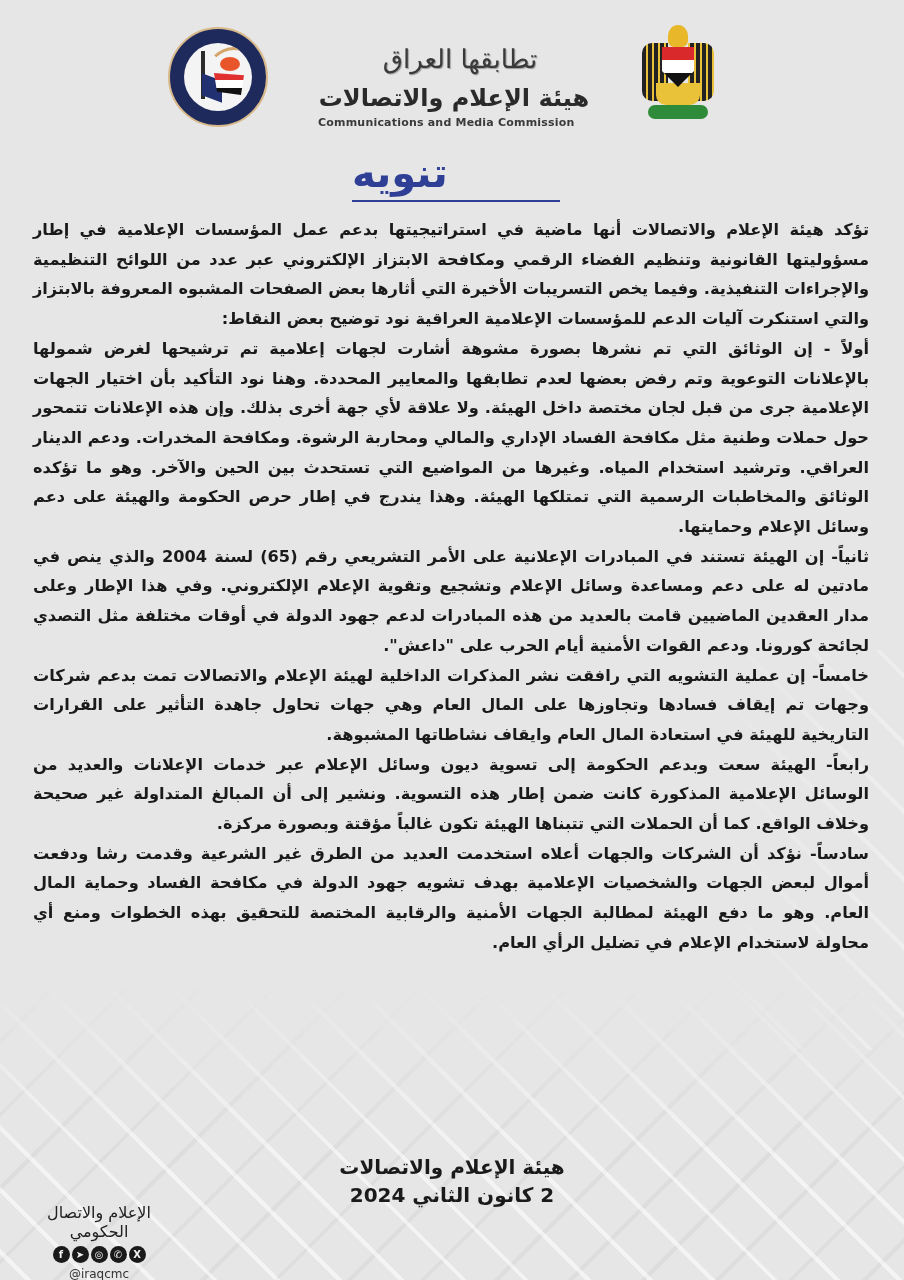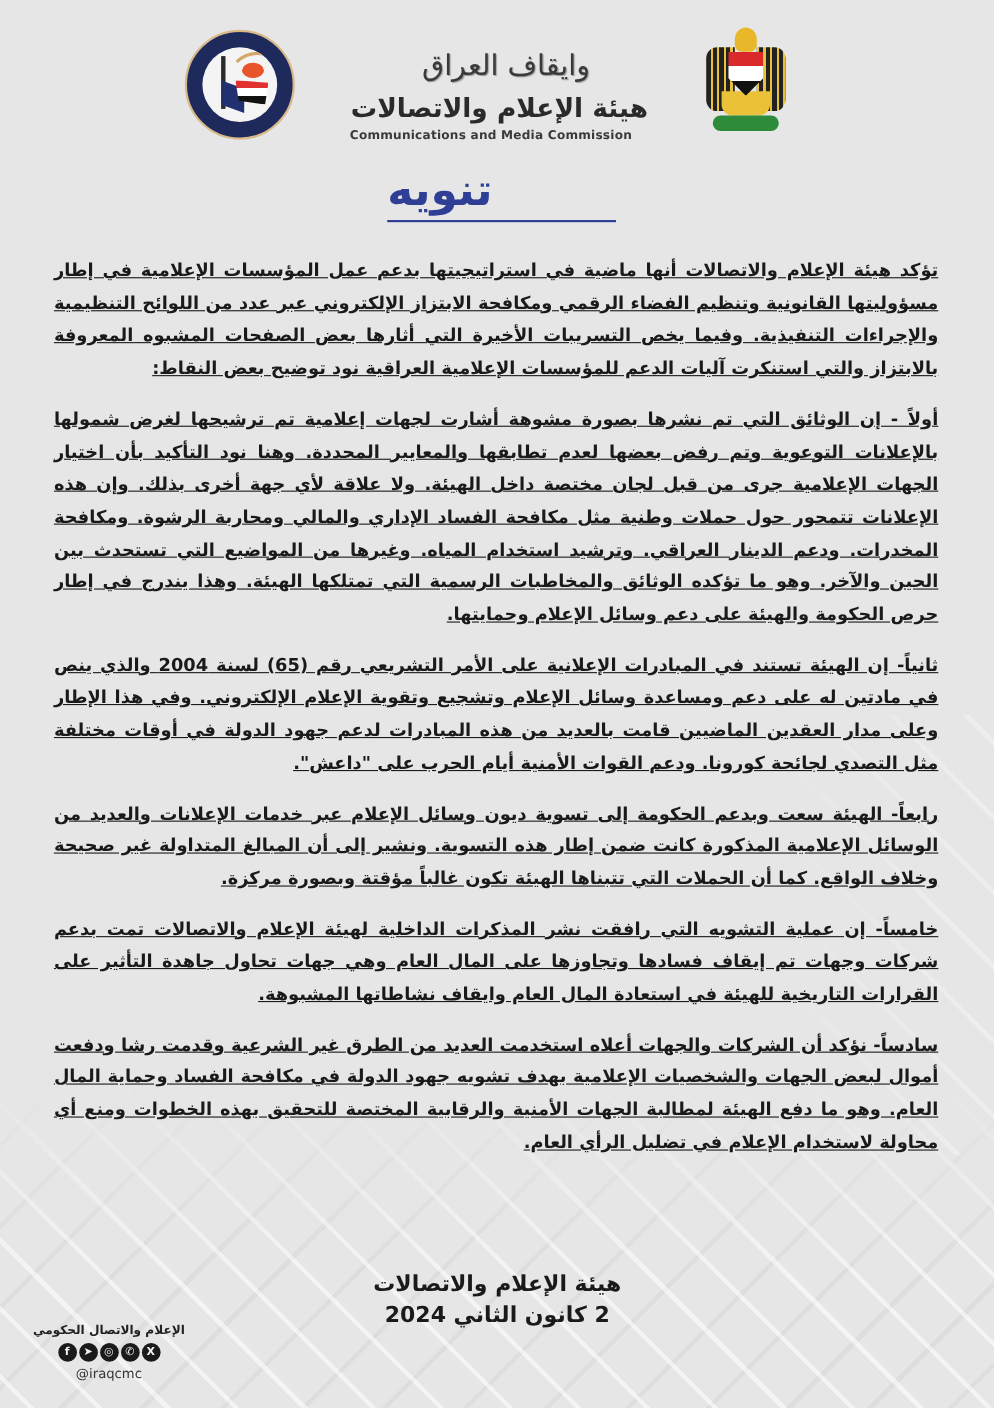--- a/index.html
+++ b/index.html
@@ -65,31 +65,31 @@
   }
   .title-rule {
     position:absolute; left:352px; top:200px; width:208px; height:2px; background:#2e3f95;
   }
 
   .body-text {
     position:absolute; left:33px; top:215px; width:836px;
     direction:rtl; text-align:justify; text-align-last:right;
     font-size:16.2px; font-weight:bold; line-height:29.7px; color:#1a1a1a;
   }
-  .body-text p { margin:16px;text-decoration:underline; }
+  .body-text p { margin:0; }
 
   .sig {
     position:absolute; left:300px; top:1153px; width:304px; text-align:center; direction:rtl;
     font-size:20px; font-weight:bold; line-height:28px; color:#1a1a1a;
   }
 
   .social {
     position:absolute; left:24px; top:1203px; width:150px; text-align:center;
   }
-  .social .org { direction:rtl; font-size:11px; font-weight:bold; color:#222; }
+  .social .org { direction:rtl; font-size:16px; font-weight:normal; color:#222; }
   .social .icons { display:flex; justify-content:center; gap:2px; margin-top:5px; }
   .social .ic {
     width:17px; height:17px; border-radius:50%; background:#1a1a1a; color:#f2f2f2;
     font-size:10px; line-height:17px; text-align:center; font-weight:bold;
   }
   .social .handle { font-size:12px; color:#333; margin-top:4px; }
 </style>
 </head>
 <body>
 
@@ -99,42 +99,42 @@
 <div class="logo-left">
   <div class="inner">
     <div class="arc"></div>
     <div class="tower"></div>
     <div class="dish"></div>
     <div class="map-red"></div>
     <div class="map-flag"></div>
   </div>
 </div>
 
-<div class="hdr-calli">وايقاف العراق</div>
+<div class="hdr-calli">تطابقها العراق</div>
 <div class="hdr-ar">هيئة الإعلام والاتصالات</div>
 <div class="hdr-en">Communications and Media Commission</div>
 
 <div class="emblem">
   <div class="wing-l"></div>
   <div class="wing-r"></div>
   <div class="body"></div>
   <div class="head"></div>
   <div class="shield"></div>
   <div class="ribbon"></div>
 </div>
 
 <div class="title">تنويه</div>
 <div class="title-rule"></div>
 
 <div class="body-text">
   <p>تؤكد هيئة الإعلام والاتصالات أنها ماضية في استراتيجيتها بدعم عمل المؤسسات الإعلامية في إطار مسؤوليتها القانونية وتنظيم الفضاء الرقمي ومكافحة الابتزاز الإلكتروني عبر عدد من اللوائح التنظيمية والإجراءات التنفيذية. وفيما يخص التسريبات الأخيرة التي أثارها بعض الصفحات المشبوه المعروفة بالابتزاز والتي استنكرت آليات الدعم للمؤسسات الإعلامية العراقية نود توضيح بعض النقاط:</p>
   <p>أولاً - إن الوثائق التي تم نشرها بصورة مشوهة أشارت لجهات إعلامية تم ترشيحها لغرض شمولها بالإعلانات التوعوية وتم رفض بعضها لعدم تطابقها والمعايير المحددة. وهنا نود التأكيد بأن اختيار الجهات الإعلامية جرى من قبل لجان مختصة داخل الهيئة. ولا علاقة لأي جهة أخرى بذلك. وإن هذه الإعلانات تتمحور حول حملات وطنية مثل مكافحة الفساد الإداري والمالي ومحاربة الرشوة. ومكافحة المخدرات. ودعم الدينار العراقي. وترشيد استخدام المياه. وغيرها من المواضيع التي تستحدث بين الحين والآخر. وهو ما تؤكده الوثائق والمخاطبات الرسمية التي تمتلكها الهيئة. وهذا يندرج في إطار حرص الحكومة والهيئة على دعم وسائل الإعلام وحمايتها.</p>
   <p>ثانياً- إن الهيئة تستند في المبادرات الإعلانية على الأمر التشريعي رقم (65) لسنة 2004 والذي ينص في مادتين له على دعم ومساعدة وسائل الإعلام وتشجيع وتقوية الإعلام الإلكتروني. وفي هذا الإطار وعلى مدار العقدين الماضيين قامت بالعديد من هذه المبادرات لدعم جهود الدولة في أوقات مختلفة مثل التصدي لجائحة كورونا. ودعم القوات الأمنية أيام الحرب على "داعش".</p>
+  <p>خامساً- إن عملية التشويه التي رافقت نشر المذكرات الداخلية لهيئة الإعلام والاتصالات تمت بدعم شركات وجهات تم إيقاف فسادها وتجاوزها على المال العام وهي جهات تحاول جاهدة التأثير على القرارات التاريخية للهيئة في استعادة المال العام وايقاف نشاطاتها المشبوهة.</p>
   <p>رابعاً- الهيئة سعت وبدعم الحكومة إلى تسوية ديون وسائل الإعلام عبر خدمات الإعلانات والعديد من الوسائل الإعلامية المذكورة كانت ضمن إطار هذه التسوية. ونشير إلى أن المبالغ المتداولة غير صحيحة وخلاف الواقع. كما أن الحملات التي تتبناها الهيئة تكون غالباً مؤقتة وبصورة مركزة.</p>
-  <p>خامساً- إن عملية التشويه التي رافقت نشر المذكرات الداخلية لهيئة الإعلام والاتصالات تمت بدعم شركات وجهات تم إيقاف فسادها وتجاوزها على المال العام وهي جهات تحاول جاهدة التأثير على القرارات التاريخية للهيئة في استعادة المال العام وايقاف نشاطاتها المشبوهة.</p>
   <p>سادساً- نؤكد أن الشركات والجهات أعلاه استخدمت العديد من الطرق غير الشرعية وقدمت رشا ودفعت أموال لبعض الجهات والشخصيات الإعلامية بهدف تشويه جهود الدولة في مكافحة الفساد وحماية المال العام. وهو ما دفع الهيئة لمطالبة الجهات الأمنية والرقابية المختصة للتحقيق بهذه الخطوات ومنع أي محاولة لاستخدام الإعلام في تضليل الرأي العام.</p>
 </div>
 
 <div class="sig">
   <div>هيئة الإعلام والاتصالات</div>
   <div>2 كانون الثاني 2024</div>
 </div>
 
 <div class="social">
   <div class="org">الإعلام والاتصال الحكومي</div>

